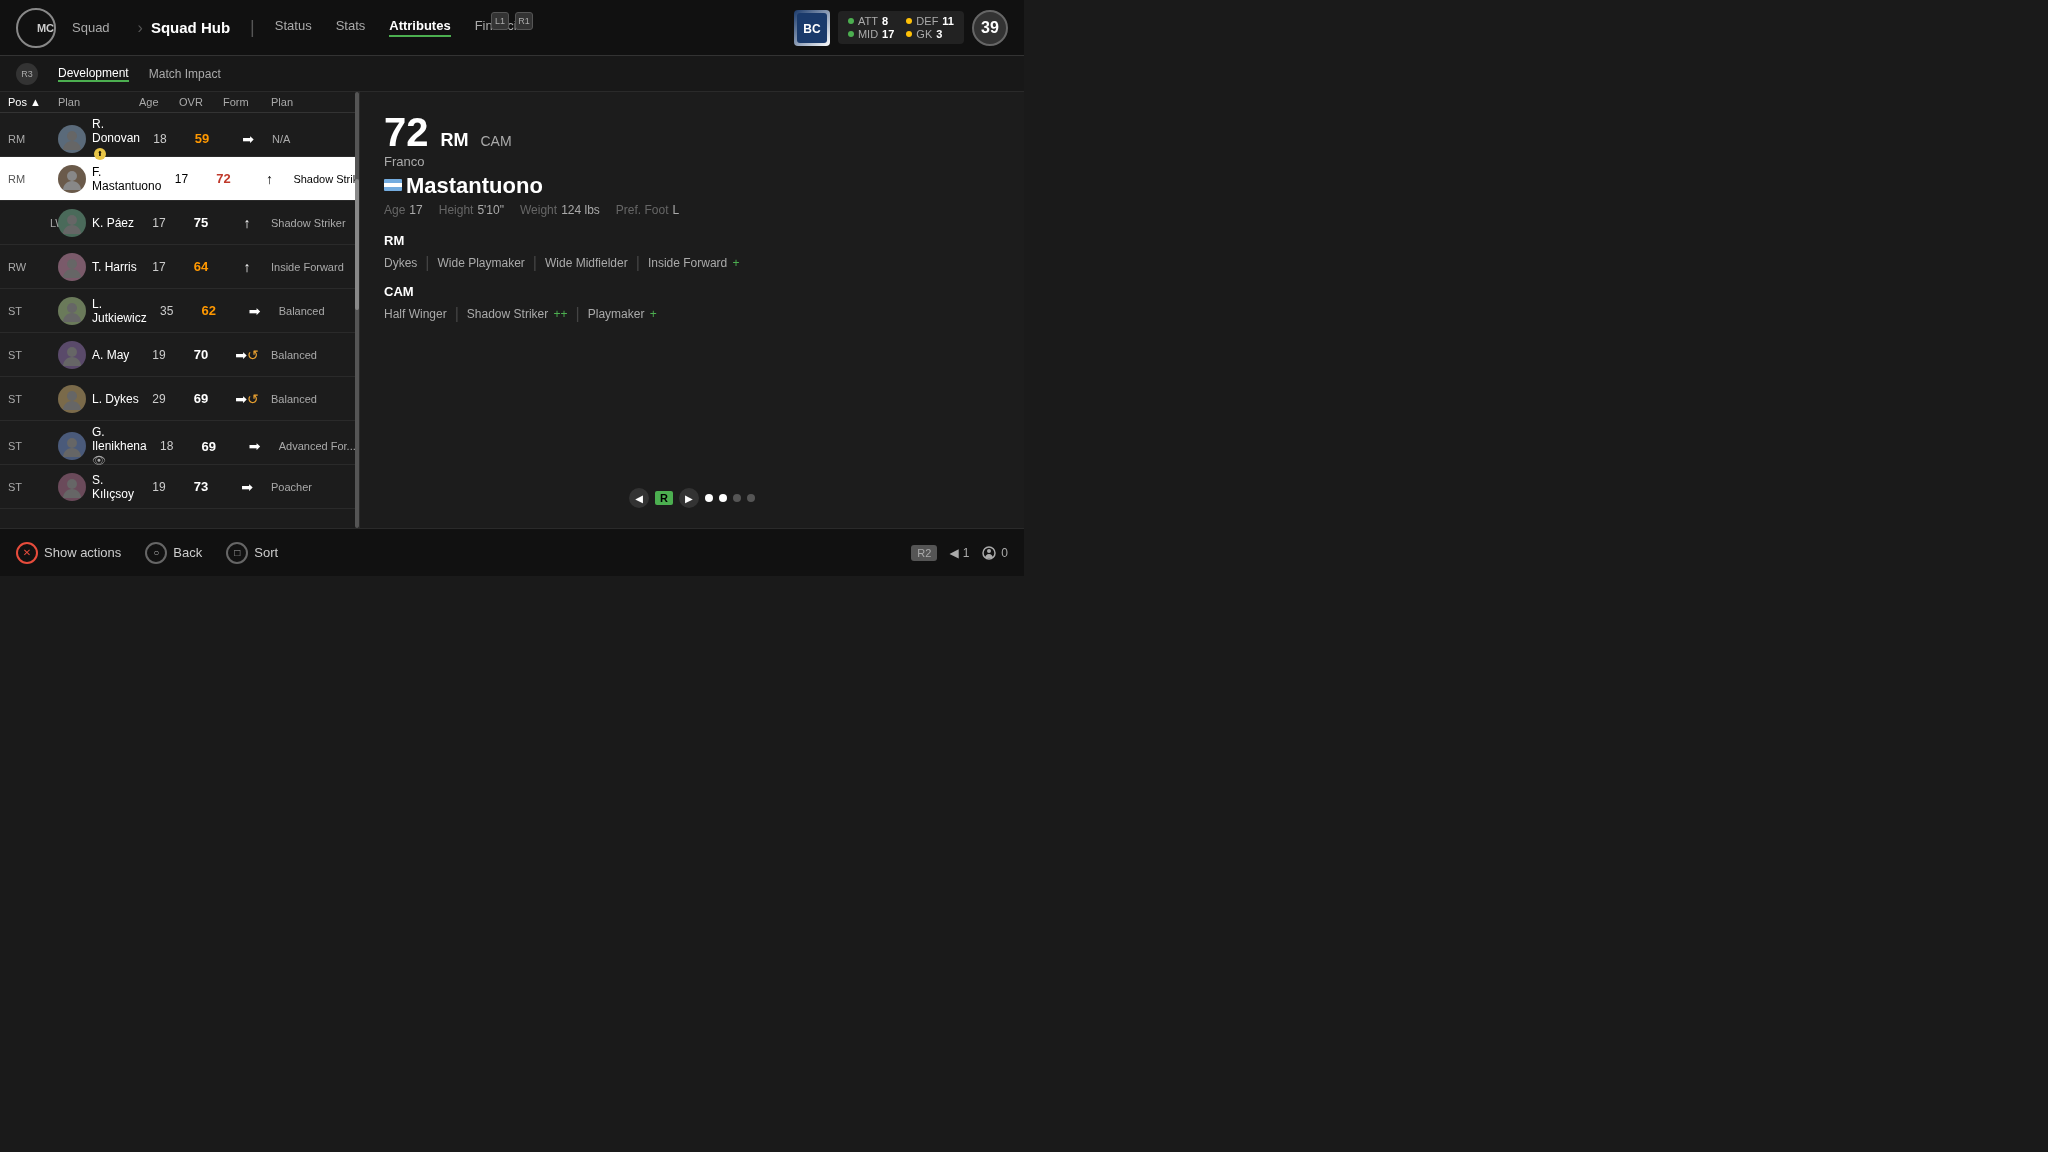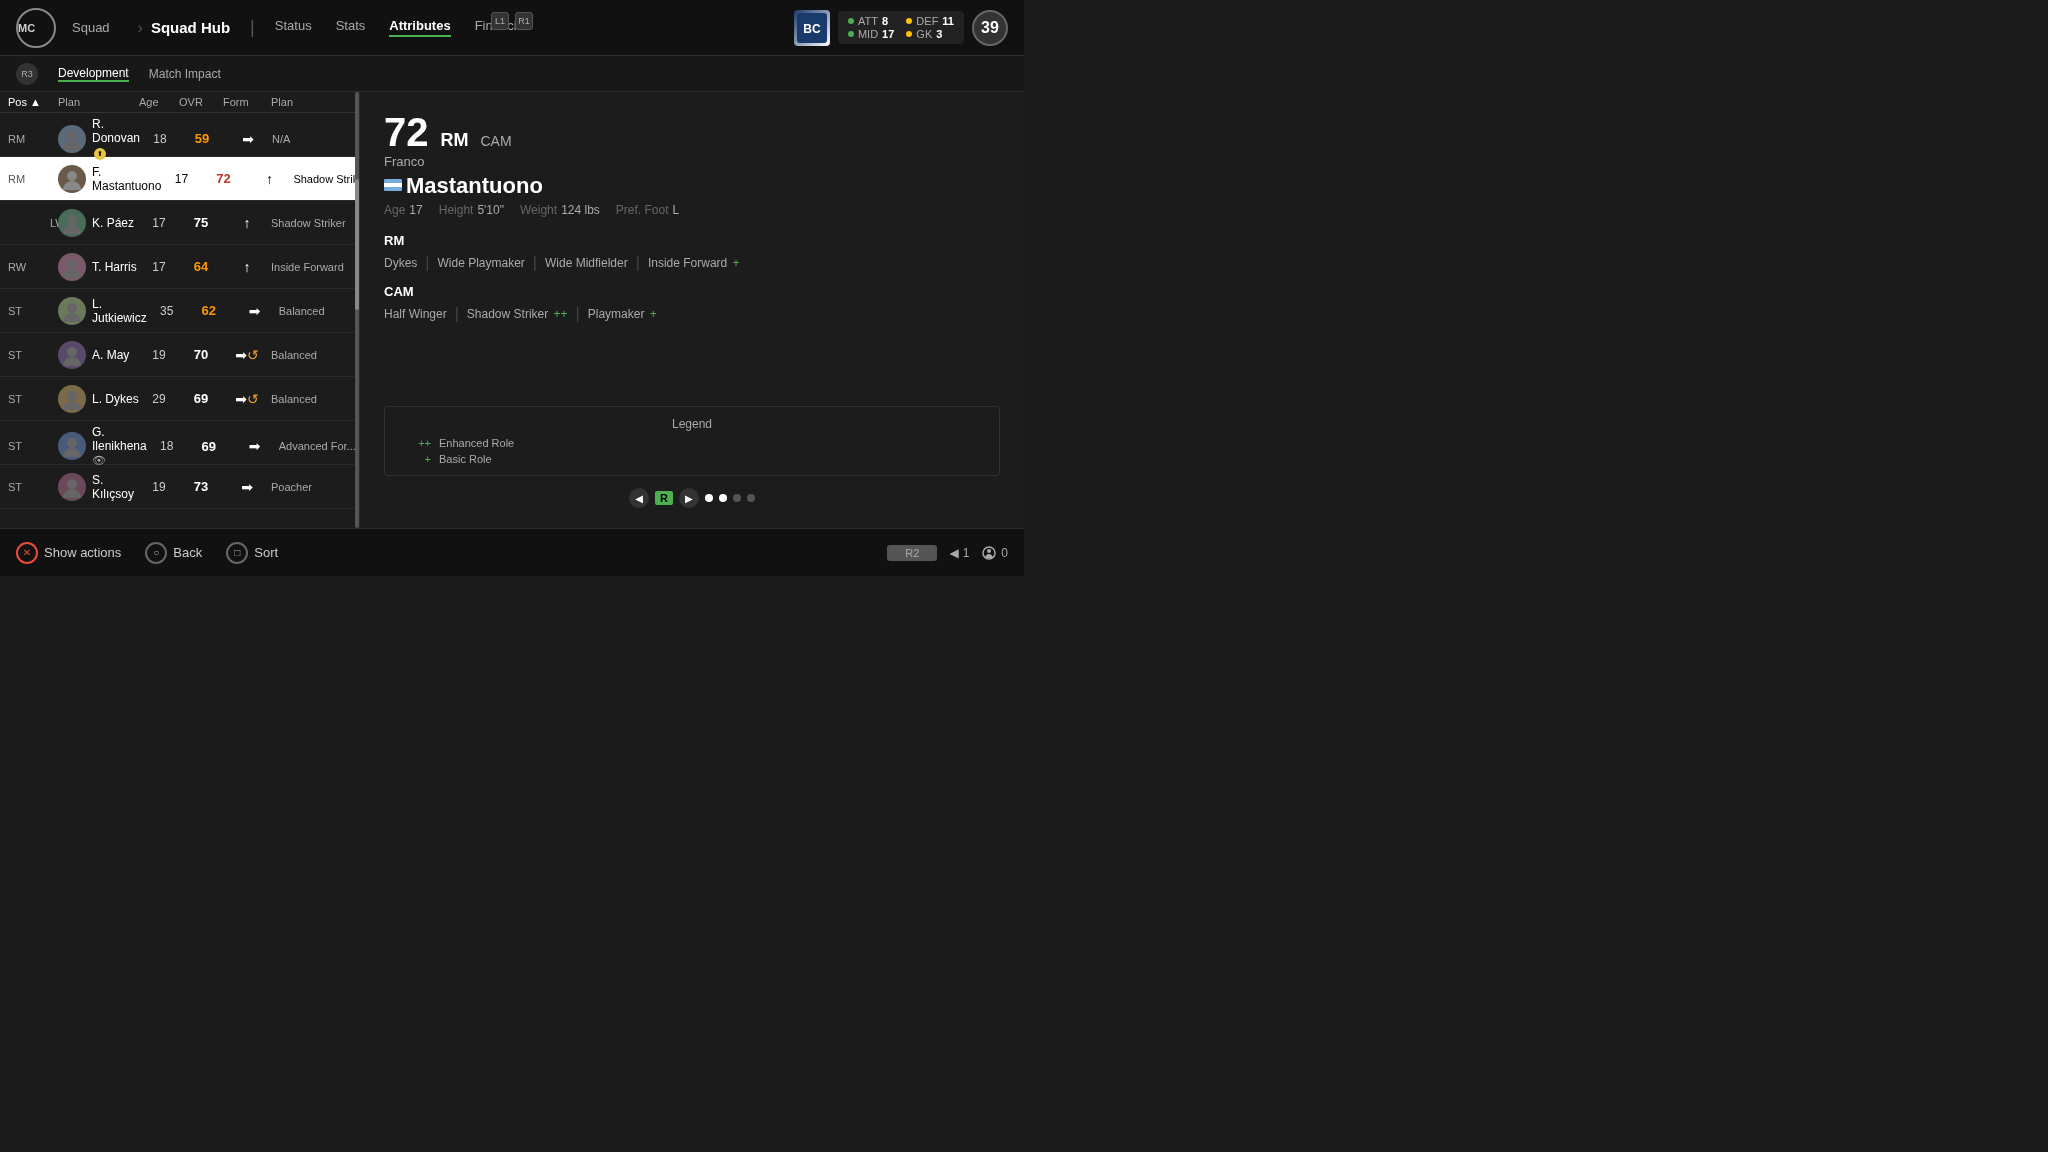--- a/index.html
+++ b/index.html
@@ -19,21 +19,21 @@
       height: 56px;
       background: #111;
       padding: 0 16px;
       border-bottom: 1px solid #333;
     }
     .logo {
       width: 40px;
       height: 40px;
       border-radius: 50%;
       border: 2px solid #888;
-      display: flex; align-items: center; justify-content: flex-start;
+      display: flex; align-items: center; justify-content: flex-end;
       font-weight: bold; font-size: 11px; color: #ccc;
       margin-right: 16px;
     }
     .nav-squad { color: #aaa; font-size: 13px; margin-right: 20px; }
     .nav-squad-hub { color: #fff; font-size: 15px; font-weight: bold; margin-right: 20px; }
     .nav-sep { color: #555; margin-right: 20px; font-size: 18px; }
     .nav-links { display: flex; gap: 24px; flex: 1; }
     .nav-link { color: #aaa; font-size: 13px; cursor: pointer; }
     .nav-link.active { color: #fff; font-weight: bold; border-bottom: 2px solid #4CAF50; padding-bottom: 2px; }
     .nav-right {
@@ -204,21 +204,21 @@
       border: 2px solid #666;
       display: flex; align-items: center; justify-content: center;
       font-size: 10px; color: #aaa;
     }
     .btn-icon.x-icon { border-color: #e74c3c; color: #e74c3c; }
     .bottom-right {
       margin-left: auto;
       display: flex; align-items: center; gap: 12px;
       font-size: 12px; color: #aaa;
     }
-    .r2-badge { background: #555; padding: 2px 18px; border-radius: 3px; font-size: 11px; }
+    .r2-badge { background: #555; padding: 2px 6px; border-radius: 3px; font-size: 11px; }
     .counter { display: flex; align-items: center; gap: 4px; }
     .flag-ar {
       display: inline-block;
       width: 18px; height: 12px;
       background: linear-gradient(to bottom, #74ACDF 33%, #fff 33%, #fff 66%, #74ACDF 66%);
       border-radius: 1px;
       vertical-align: middle;
       margin-right: 4px;
       position: relative;
     }
@@ -521,33 +521,20 @@
         <div class="role-list">
           <span class="role-item">Half Winger</span>
           <span class="role-sep">|</span>
           <span class="role-item">Shadow Striker <span class="role-plus">++ </span></span>
           <span class="role-sep">|</span>
           <span class="role-item">Playmaker <span class="role-plus">+</span></span>
         </div>
       </div>
     </div>
 
-    <div class="legend-section">
-      <div class="legend-title">Legend</div>
-      <div class="legend-items">
-        <div class="legend-item">
-          <span class="legend-icons" style="color:#4CAF50;">++</span>
-          <span>Enhanced Role</span>
-        </div>
-        <div class="legend-item">
-          <span class="legend-icons" style="color:#4CAF50;">+</span>
-          <span>Basic Role</span>
-        </div>
-      </div>
-    </div>
 
     <div class="pagination">
       <div class="page-btn">◀</div>
       <span class="page-r-label">R</span>
       <div class="page-btn">▶</div>
       <div class="page-dot active"></div>
       <div class="page-dot active" style="background:#fff;"></div>
       <div class="page-dot"></div>
       <div class="page-dot"></div>
     </div>

